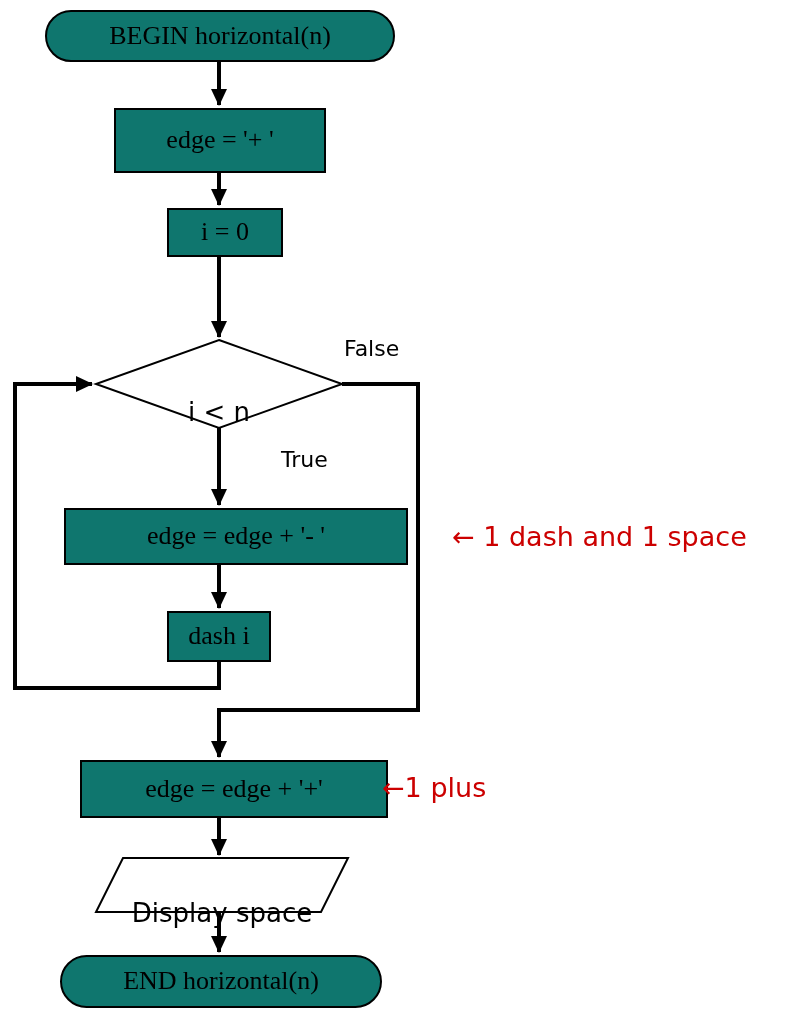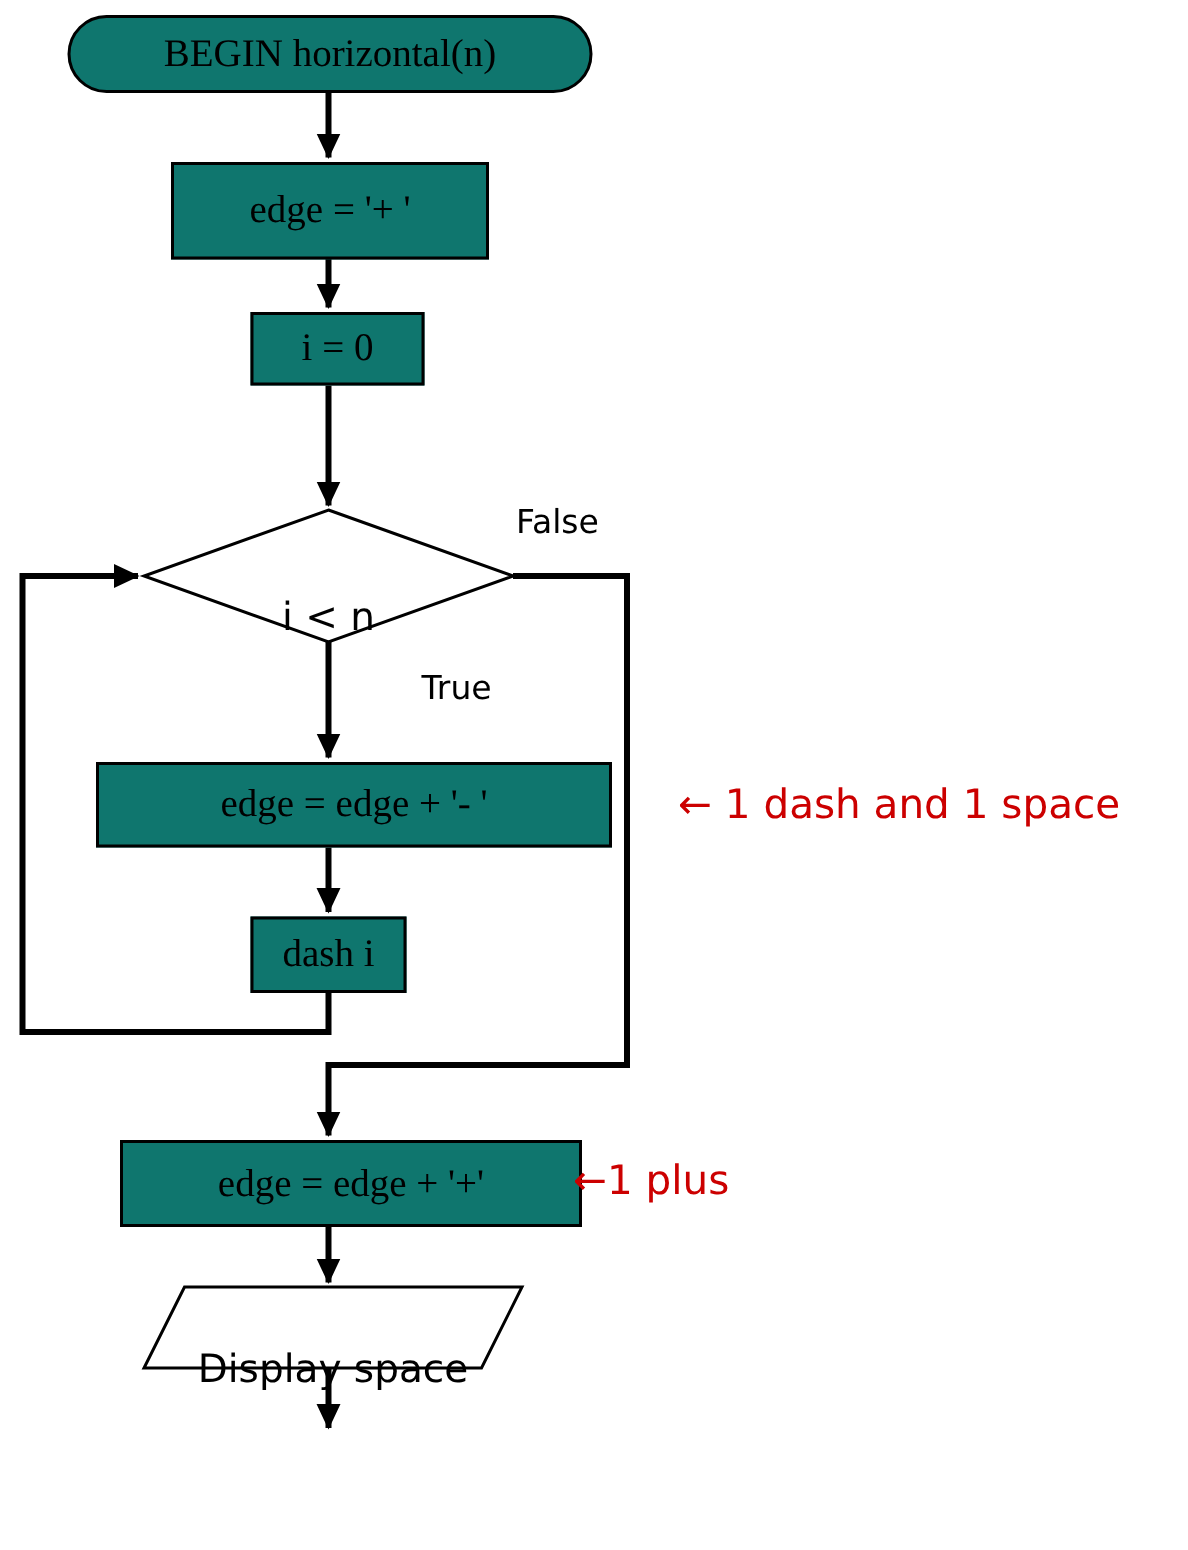--- a/index.html
+++ b/index.html
@@ -128,14 +128,17 @@
     <span>dash i</span>
   </div>
 
   <div class="node" id="n-append-plus">
     <span>edge = edge + '+'</span>
   </div>
   <div class="annotation" id="a-one-plus">←1 plus</div>
 
   <div class="overlay-label" id="t-display">Display space</div>
 
+  <div class="node terminal" id="n-end">
+    <span>END horizontal(n)</span>
+  </div>
 
 </div>
 
 </body></html>

